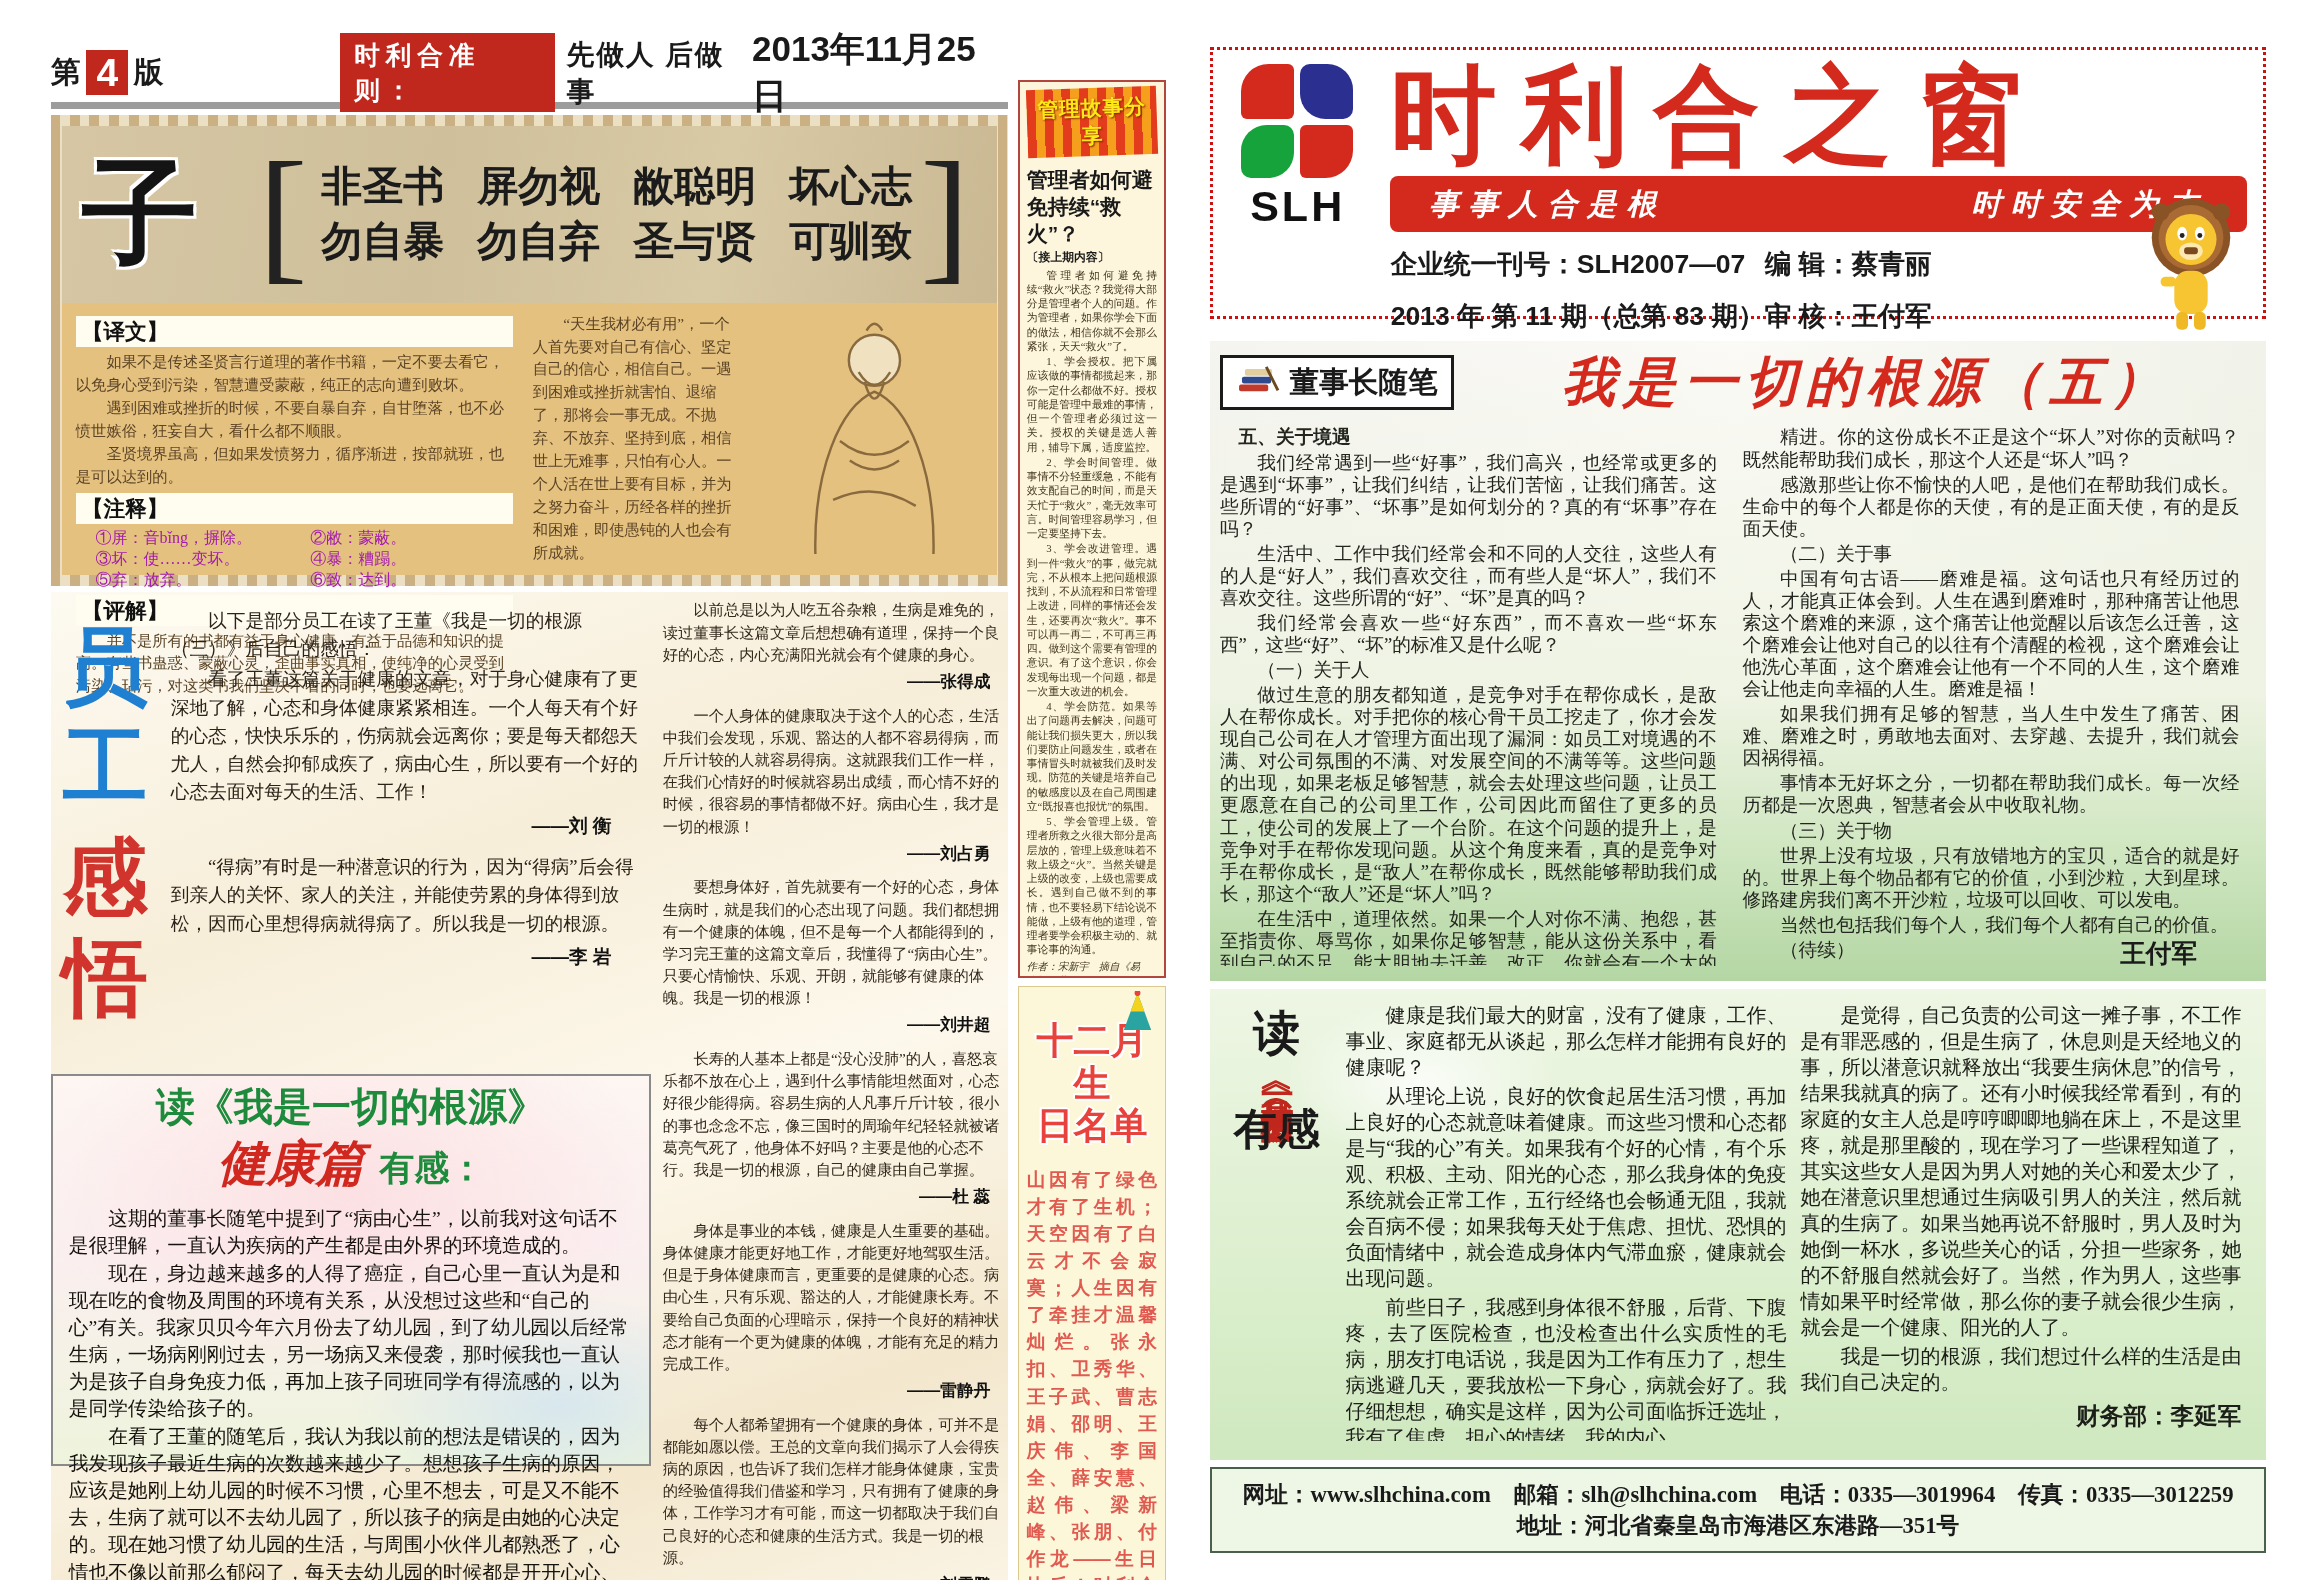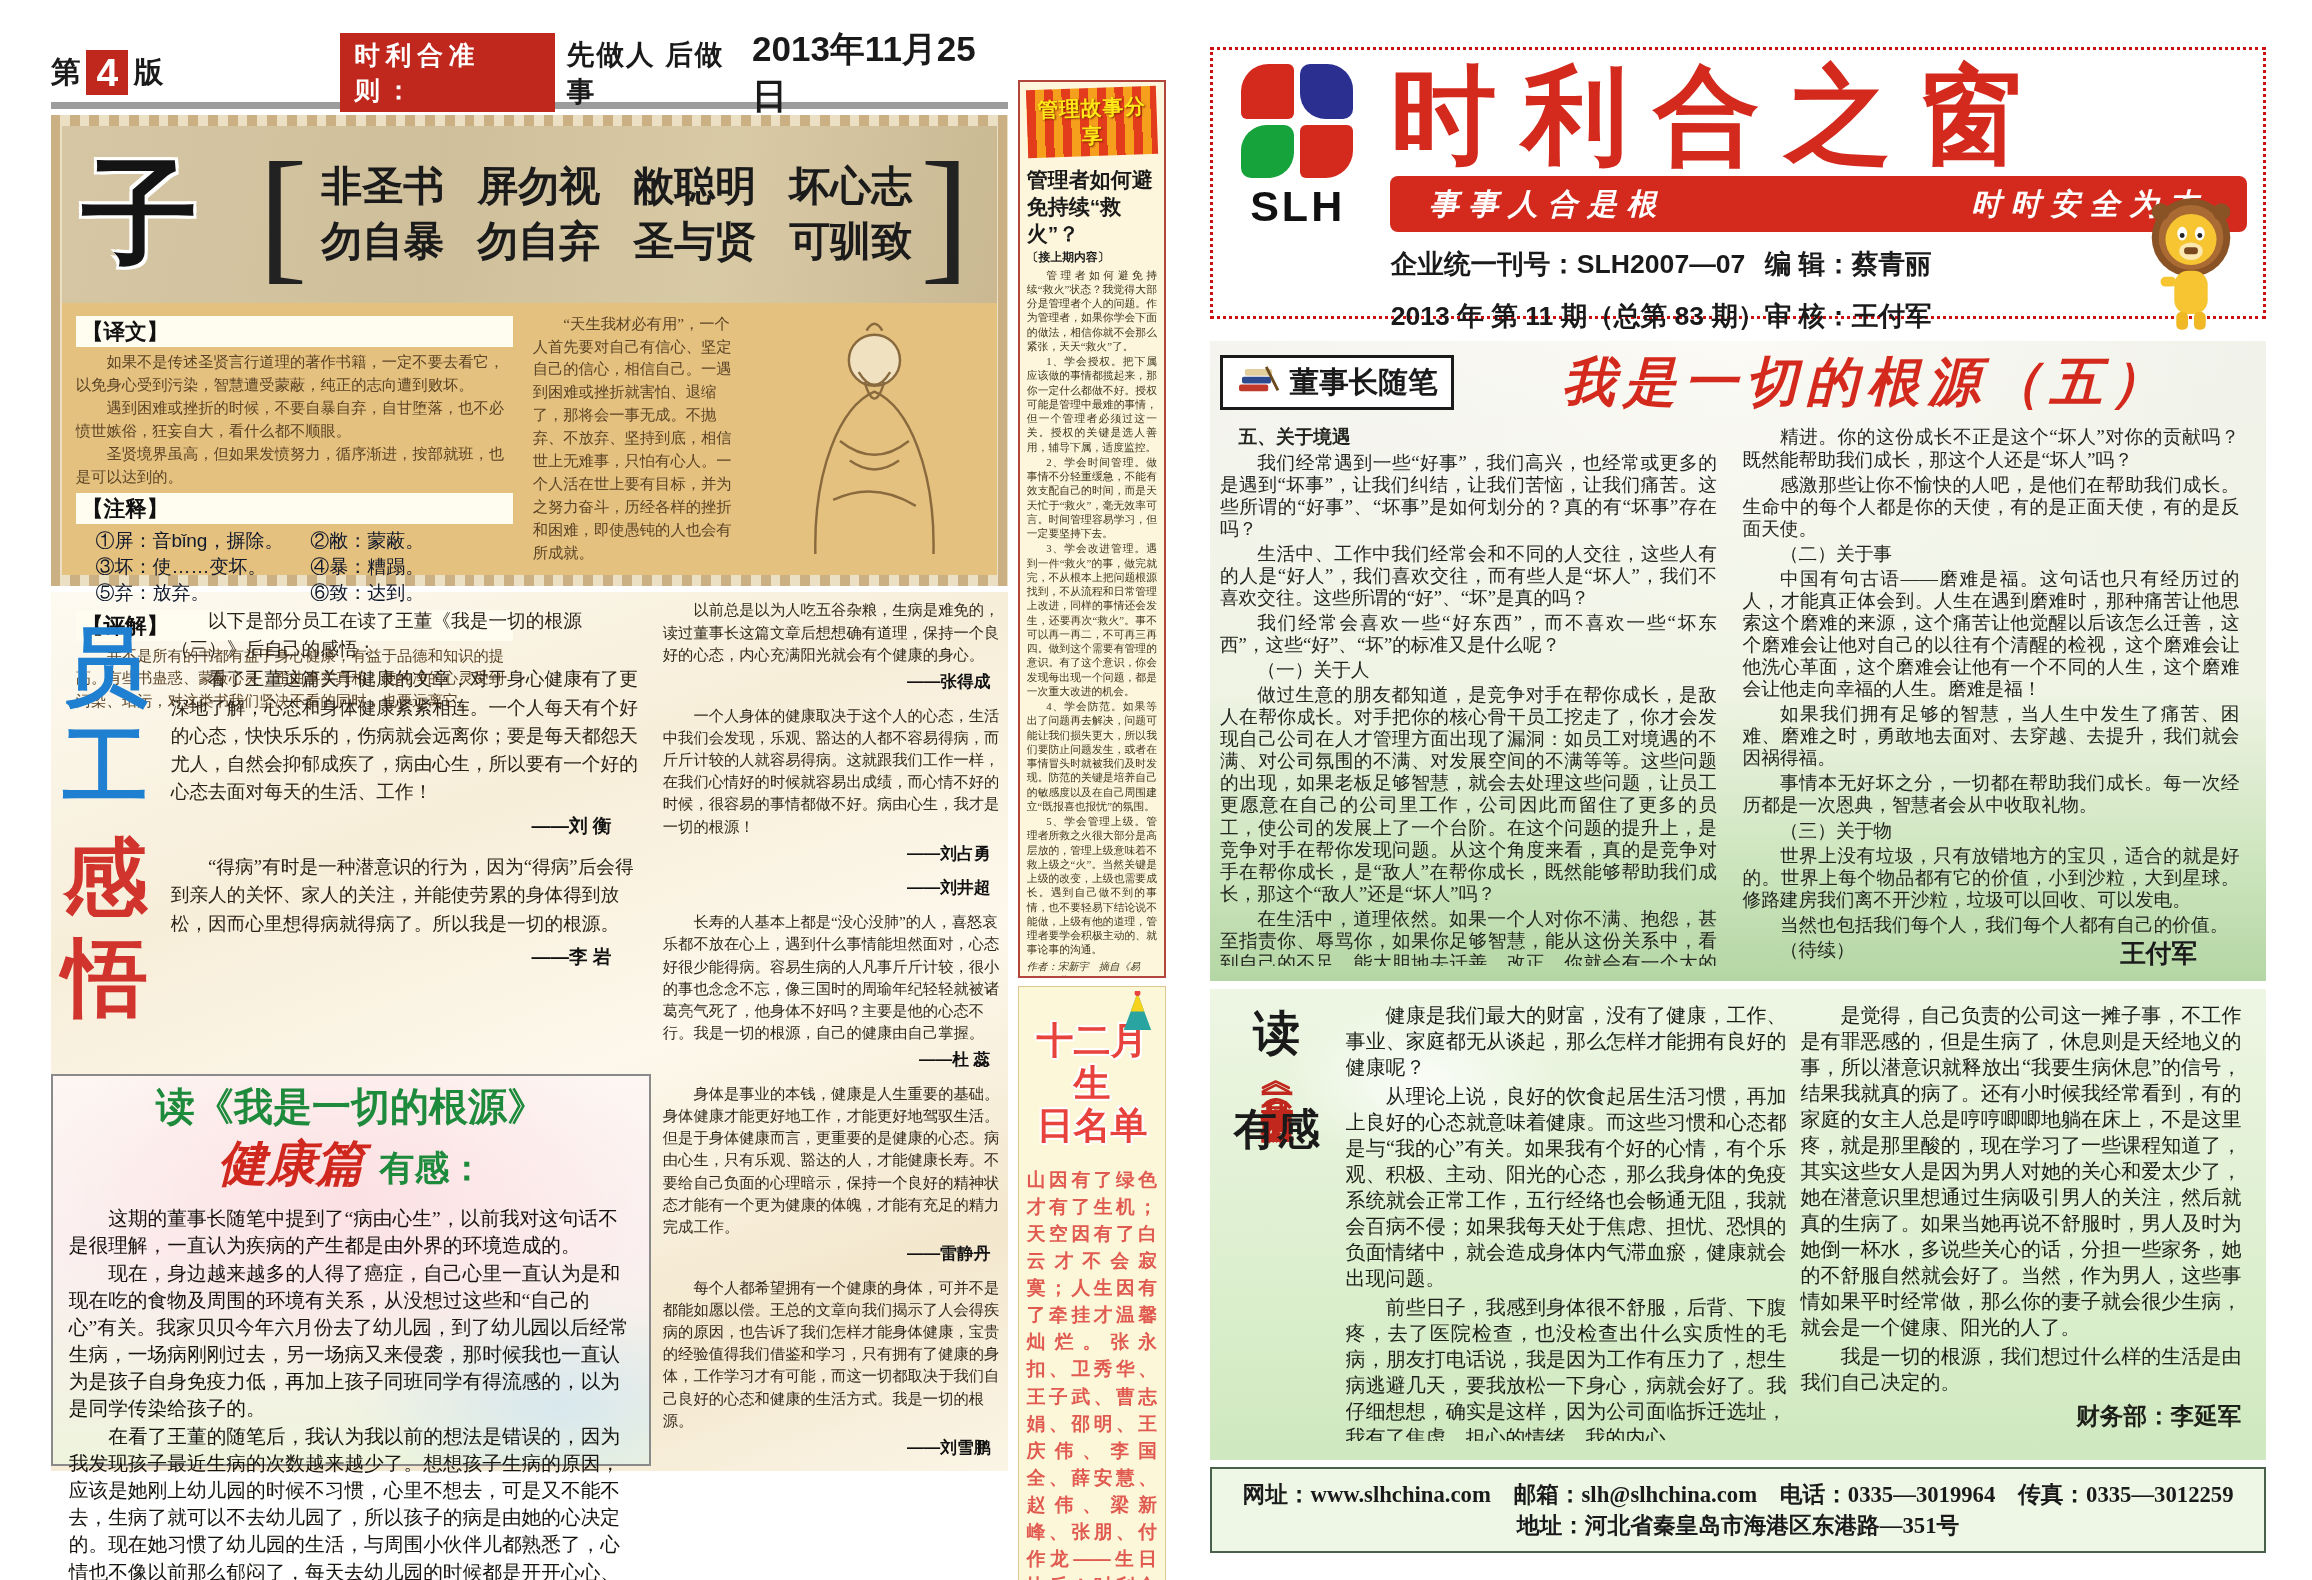--- a/index.html
+++ b/index.html
@@ -27,21 +27,21 @@
   .dz-bracket{font-size:148px;font-weight:200;color:#222;line-height:148px;margin:0 7.9px;font-family:"Liberation Serif",serif;}
   #dz-verses{display:flex;gap:33px;margin-left:5.9px;}
   .dz-vcol{font-size:41px;font-weight:bold;color:#1b1b1b;font-family:"Liberation Serif",serif;line-height:1.35;white-space:nowrap;}
   #dz-body{display:flex;padding:9.9px 13.8px;gap:13.8px;height:256px;}
   #dz-left{width:448px;}
   #dz-mid{width:212px;}
   #dz-conf{width:227px;position:relative;}
   .dz-label{background:#fffdf0;color:#111;font-weight:bold;font-size:21.7px;padding:1px 5.9px;margin:3.9px 0;display:block;width:96%;}
   .dz-text{font-size:15.3px;line-height:1.5;color:#5b4426;font-family:"Liberation Serif",serif;}
   .dz-text p{margin:0;text-indent:2em;}
-  .dz-notes{display:grid;grid-template-columns:1fr 1fr;font-size:19px;color:#0f172a;column-gap:5.9px;padding-left:19.7px;font-family:Liberation Sans, sans-serif;}
+  .dz-notes{display:grid;grid-template-columns:1fr 1fr;font-size:16px;color:#a21caf;column-gap:5.9px;padding-left:19.7px;font-family:Liberation Serif, serif;}
 
   
   #refl-area{display:flex;gap:11.8px;margin-top:5.9px;background:linear-gradient(160deg,#fdfaf1 0%,#f7eed9 30%,#fdf8ec 55%,#f3e7cd 80%,#fbf5e6 100%);}
   #refl-col1{width:603px;}
   #refl-col2{width:343px;padding:7.9px 3.9px 0 0;}
   #yggw-block{display:flex;min-height:479px;}
   #yggw-title{width:102px;padding:25.6px 0 0 11.8px;}
   .vt-char{font-size:85px;font-weight:900;line-height:1.18;font-family:"Liberation Serif",serif;width:1em;word-break:break-all;}
   #vt-yg{color:#1f7fd0;}
   #vt-gw{color:#d0342c;margin-top:9.9px;}
@@ -234,20 +234,21 @@
             <p>在看了王董的随笔后，我认为我以前的想法是错误的，因为我发现孩子最近生病的次数越来越少了。想想孩子生病的原因，应该是她刚上幼儿园的时候不习惯，心里不想去，可是又不能不去，生病了就可以不去幼儿园了，所以孩子的病是由她的心决定的。现在她习惯了幼儿园的生活，与周围小伙伴儿都熟悉了，心情也不像以前那么郁闷了，每天去幼儿园的时候都是开开心心、快快乐乐的，所以病也就好了。原来是孩子自己的心情及状态影响着她自己的健康。</p>
 
           </div>
         </div>
 
         <div id="refl-col2">
           <p class="refl">以前总是以为人吃五谷杂粮，生病是难免的，读过董事长这篇文章后想想确有道理，保持一个良好的心态，内心充满阳光就会有个健康的身心。</p>
           <div class="sig">——张得成</div>
           <p class="refl">一个人身体的健康取决于这个人的心态，生活中我们会发现，乐观、豁达的人都不容易得病，而斤斤计较的人就容易得病。这就跟我们工作一样，在我们心情好的时候就容易出成绩，而心情不好的时候，很容易的事情都做不好。病由心生，我才是一切的根源！</p>
           <div class="sig">——刘占勇</div>
+          <p class="refl">要想身体好，首先就要有一个好的心态，身体生病时，就是我们的心态出现了问题。我们都想拥有一个健康的体魄，但不是每一个人都能得到的，学习完王董的这篇文章后，我懂得了“病由心生”。只要心情愉快、乐观、开朗，就能够有健康的体魄。我是一切的根源！</p>
           <div class="sig">——刘井超</div>
           <p class="refl">长寿的人基本上都是“没心没肺”的人，喜怒哀乐都不放在心上，遇到什么事情能坦然面对，心态好很少能得病。容易生病的人凡事斤斤计较，很小的事也念念不忘，像三国时的周瑜年纪轻轻就被诸葛亮气死了，他身体不好吗？主要是他的心态不行。我是一切的根源，自己的健康由自己掌握。</p>
           <div class="sig">——杜 蕊</div>
           <p class="refl">身体是事业的本钱，健康是人生重要的基础。身体健康才能更好地工作，才能更好地驾驭生活。但是于身体健康而言，更重要的是健康的心态。病由心生，只有乐观、豁达的人，才能健康长寿。不要给自己负面的心理暗示，保持一个良好的精神状态才能有一个更为健康的体魄，才能有充足的精力完成工作。</p>
           <div class="sig">——雷静丹</div>
           <p class="refl">每个人都希望拥有一个健康的身体，可并不是都能如愿以偿。王总的文章向我们揭示了人会得疾病的原因，也告诉了我们怎样才能身体健康，宝贵的经验值得我们借鉴和学习，只有拥有了健康的身体，工作学习才有可能，而这一切都取决于我们自己良好的心态和健康的生活方式。我是一切的根源。</p>
           <div class="sig">——刘雪鹏</div>
         </div>
       </div>
     </div>

